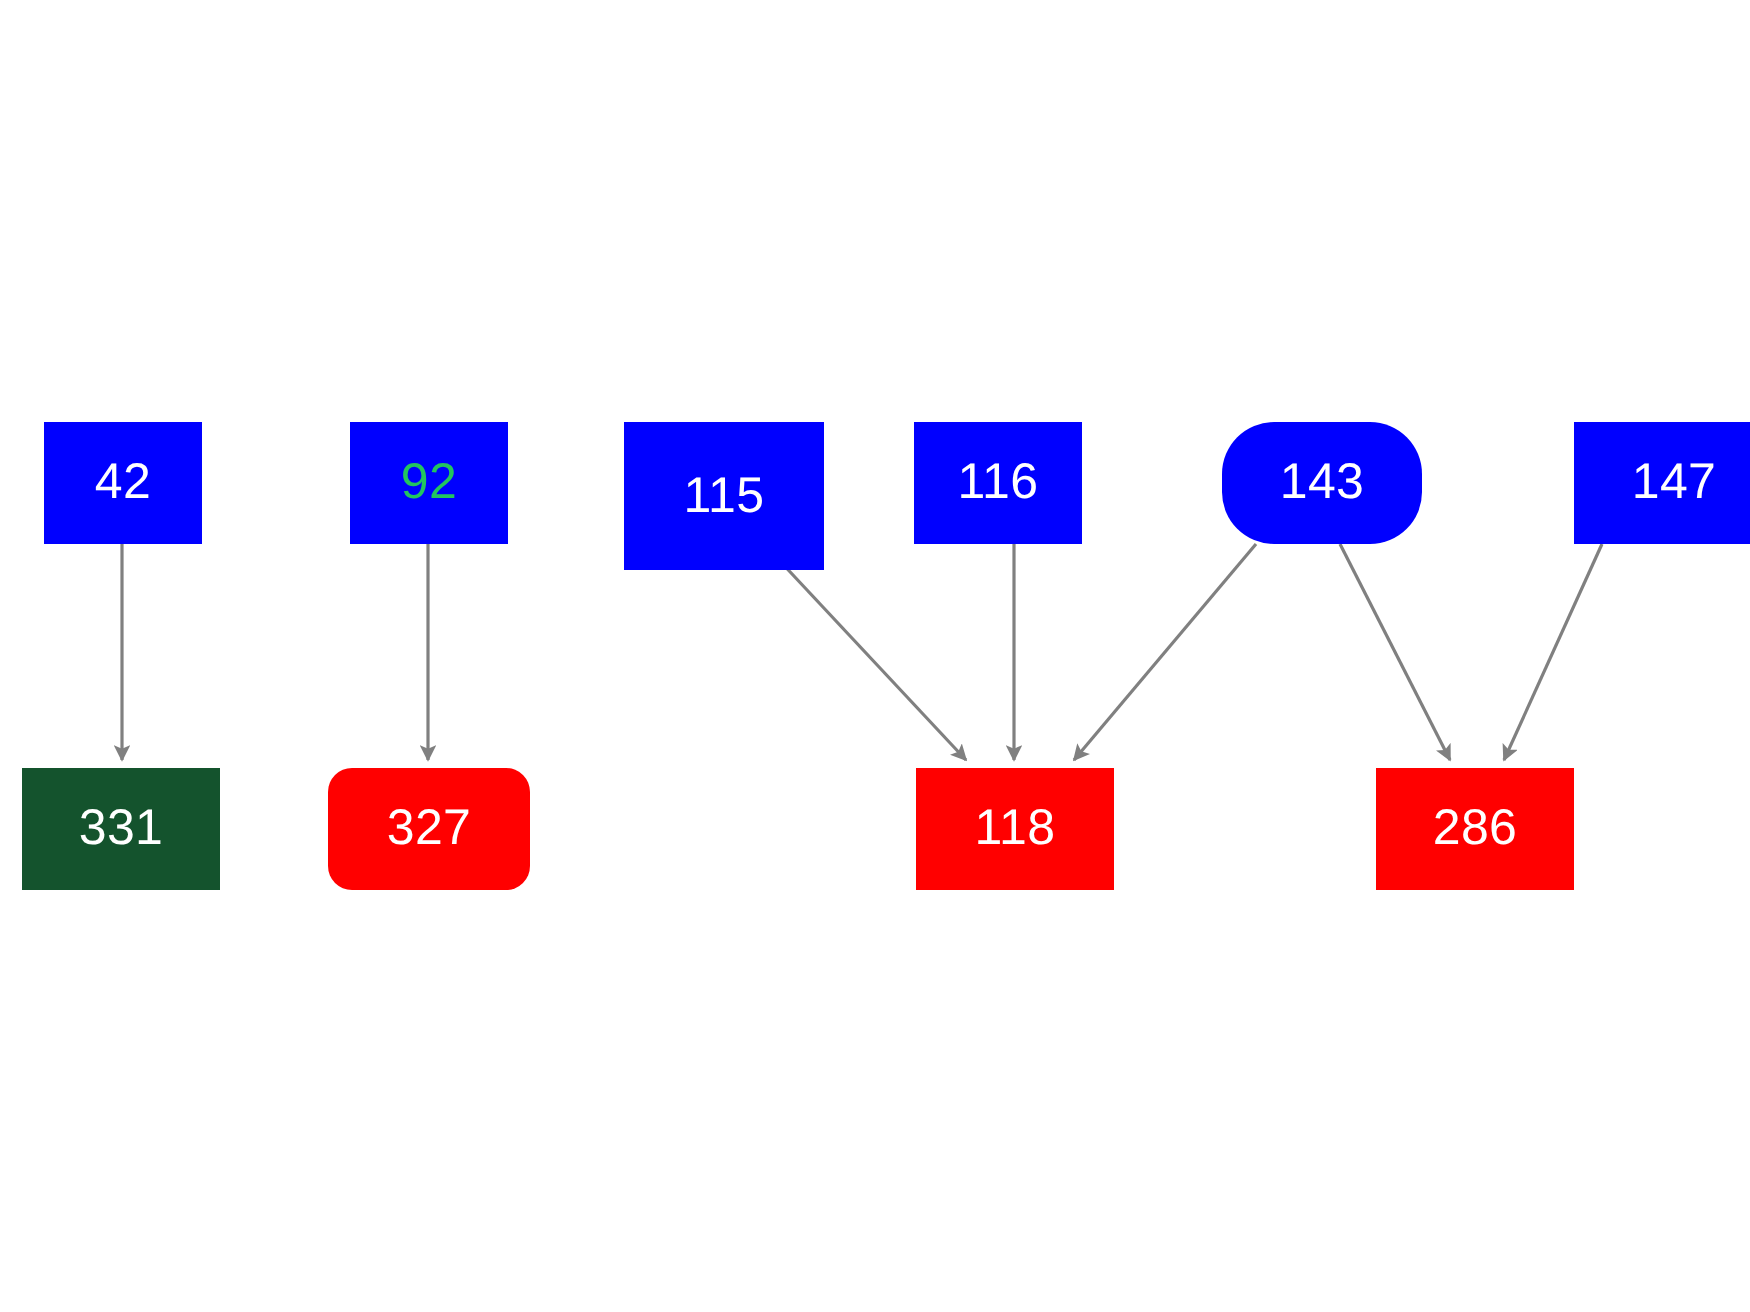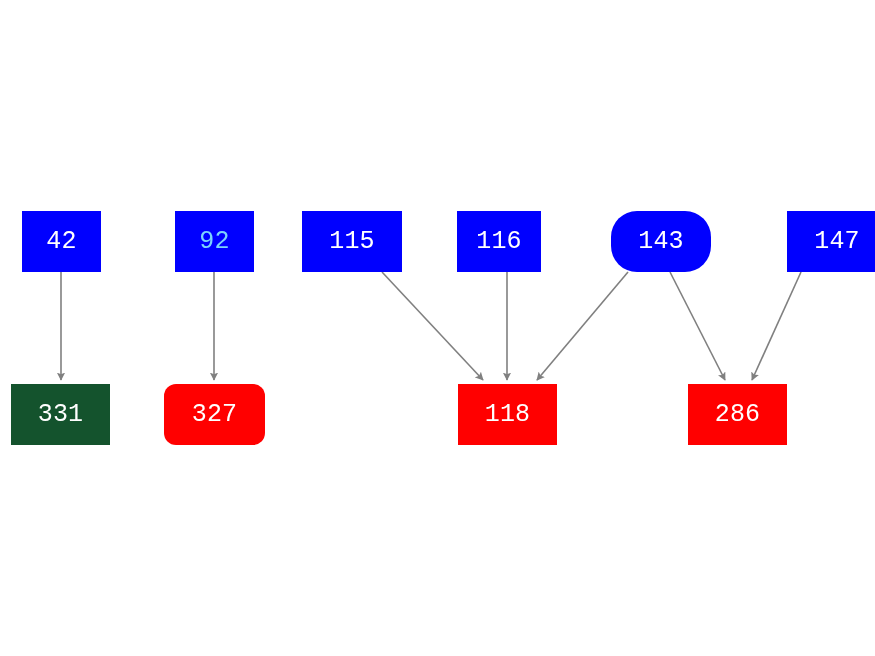--- a/index.html
+++ b/index.html
@@ -24,21 +24,21 @@
     width: 875px;
     height: 656px;
   }
   .node {
     position: absolute;
     box-sizing: border-box;
     display: flex;
     align-items: center;
     justify-content: center;
     color: #ffffff;
-    font-family: Liberation Mono, monospace;
+    font-family: Liberation Sans, sans-serif;
     font-size: 25px;
     line-height: 1;
     letter-spacing: 0.2px;
     user-select: none;
   }
   .node-label {
     display: block;
     pointer-events: none;
   }
 </style>
@@ -61,24 +61,24 @@
         <line x1="628" y1="272" x2="537" y2="380" stroke="#808080" stroke-width="1.6" marker-end="url(#arrowhead)"></line>
         <line x1="670" y1="272" x2="725" y2="380" stroke="#808080" stroke-width="1.6" marker-end="url(#arrowhead)"></line>
         <line x1="801" y1="272" x2="752" y2="380" stroke="#808080" stroke-width="1.6" marker-end="url(#arrowhead)"></line>
       </g>
   </svg>
 
   <div id="nodes-group">
       <div class="node" style="left: 22px; top: 211px; width: 79px; height: 61px; background: rgb(0, 0, 255); color: rgb(255, 255, 255);">
         <span class="node-label">42</span>
       </div>
-      <div class="node" style="left: 175px; top: 211px; width: 79px; height: 61px; background: rgb(0, 0, 255); color: #7dd3fc; text-align: center;">
+      <div class="node" style="left: 175px; top: 211px; width: 79px; height: 61px; background: rgb(0, 0, 255); color: #22c55e; text-align: center;">
         <span class="node-label">92</span>
       </div>
-      <div class="node" style="left: 302px; top: 211px; width: 100px; height: 61px; background: rgb(0, 0, 255); color: rgb(255, 255, 255);">
+      <div class="node" style="left: 312px; top: 211px; width: 100px; height: 74px; background: rgb(0, 0, 255); color: rgb(255, 255, 255);">
         <span class="node-label">115</span>
       </div>
       <div class="node" style="left: 457px; top: 211px; width: 84px; height: 61px; background: rgb(0, 0, 255); color: rgb(255, 255, 255);">
         <span class="node-label">116</span>
       </div>
       <div class="node" style="left: 611px; top: 211px; width: 100px; height: 61px; background: rgb(0, 0, 255); color: rgb(255, 255, 255); border-radius: 26px;">
         <span class="node-label">143</span>
       </div>
       <div class="node" style="left: 763px; top: 211px; width: 100px; height: 61px; background: rgb(0, 0, 255); color: rgb(255, 255, 255); margin-left: 24px;">
         <span class="node-label">147</span>

